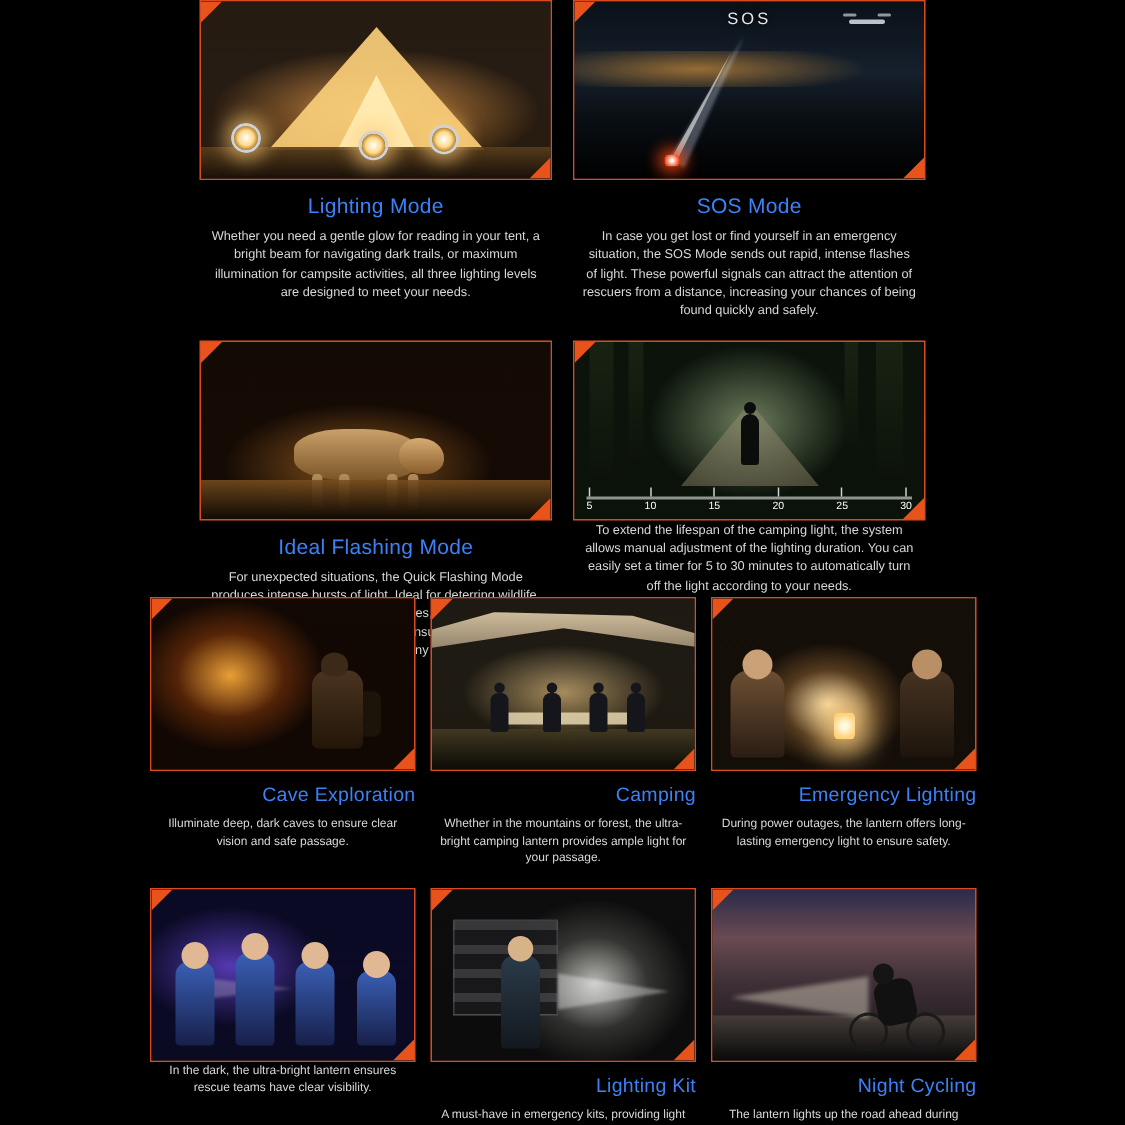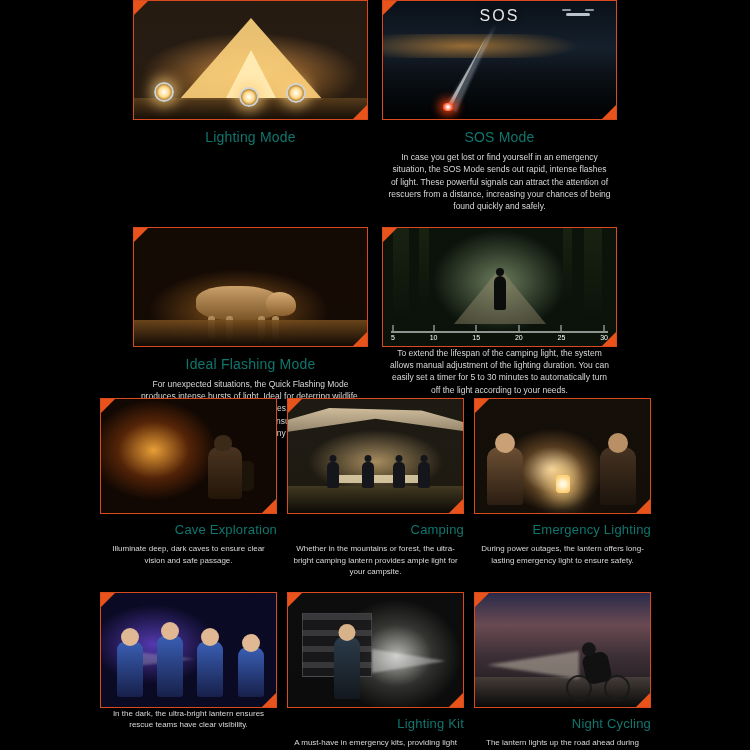--- a/index.html
+++ b/index.html
@@ -41,21 +41,21 @@
     content: "";
     position: absolute;
     right: 0; bottom: 0;
     width: 0; height: 0;
     border-bottom: 14px solid #e8531c;
     border-left: 14px solid transparent;
     z-index: 4;
   }
   .card-title {
     text-align: center;
-    color: #0f766e;
+    color: #3b82f6;
     font-size: 14px;
     margin: 9px 0 6px 0;
     letter-spacing: .2px;
   }
   .card-desc {
     text-align: center;
     color: #d8d8d8;
     font-size: 8.5px;
     line-height: 1.45;
     padding: 0 6px;
@@ -165,21 +165,21 @@
   }
   .sos-light {
     position: absolute; left: 60px; bottom: 8px;
     width: 10px; height: 8px; border-radius: 3px;
     background: radial-gradient(circle, #fff 10%, #ff4a1a 70%);
     box-shadow: 0 0 10px 4px rgba(255,70,20,.8);
   }
   .sos-label {
     position: absolute;
     left: 50%; top: 6px; transform: translateX(-50%);
-    color: #e6e6e6; font-size: 16px; letter-spacing: 2px;
+    color: #e6e6e6; font-size: 11px; letter-spacing: 2px;
     text-shadow: 0 0 6px #000;
   }
   .drone {
     position: absolute; right: 26px; top: 12px;
     width: 24px; height: 3px; background: #b9c3cc; border-radius: 2px;
   }
   .drone::before, .drone::after {
     content:""; position:absolute; top:-4px;
     width: 9px; height: 2px; background: #8d979f; border-radius: 2px;
   }
@@ -470,20 +470,21 @@
           <div class="sc-tent">
             <div class="tent-body"></div>
             <div class="tent-door"></div>
             <div class="ground"></div>
             <div class="lamp l1"></div>
             <div class="lamp l2"></div>
             <div class="lamp l3"></div>
           </div>
         </div>
         <div class="card-title">Lighting Mode</div>
+        <div class="card-desc">Whether you need a gentle glow for reading in your tent, a bright beam for navigating dark trails, or maximum illumination for campsite activities, all three lighting levels are designed to meet your needs.</div>
       </div>
 
       <div class="top-cell">
         <div class="card-img">
           <div class="sc-sos">
             <div class="sos-glow"></div>
             <div class="hill-dark"></div>
             <div class="sos-beam"></div>
             <div class="sos-beam2"></div>
             <div class="sos-light"></div>
@@ -562,21 +563,21 @@
             <div class="canopy"></div>
             <div class="camp-ground"></div>
             <div class="camp-table"></div>
             <div class="camp-fig f1"></div>
             <div class="camp-fig f2"></div>
             <div class="camp-fig f3"></div>
             <div class="camp-fig f4"></div>
           </div>
         </div>
         <div class="card-title">Camping</div>
-        <div class="card-desc">Whether in the mountains or forest, the ultra-bright camping lantern provides ample light for your campsite.</div>
+        <div class="card-desc">Whether in the mountains or forest, the ultra-bright camping lantern provides ample light for your passage.</div>
       </div>
 
       <div class="bot-cell">
         <div class="card-img">
           <div class="sc-indoor">
             <div class="ind-fig left"></div>
             <div class="ind-fig right"></div>
             <div class="ind-lantern"></div>
           </div>
         </div>

